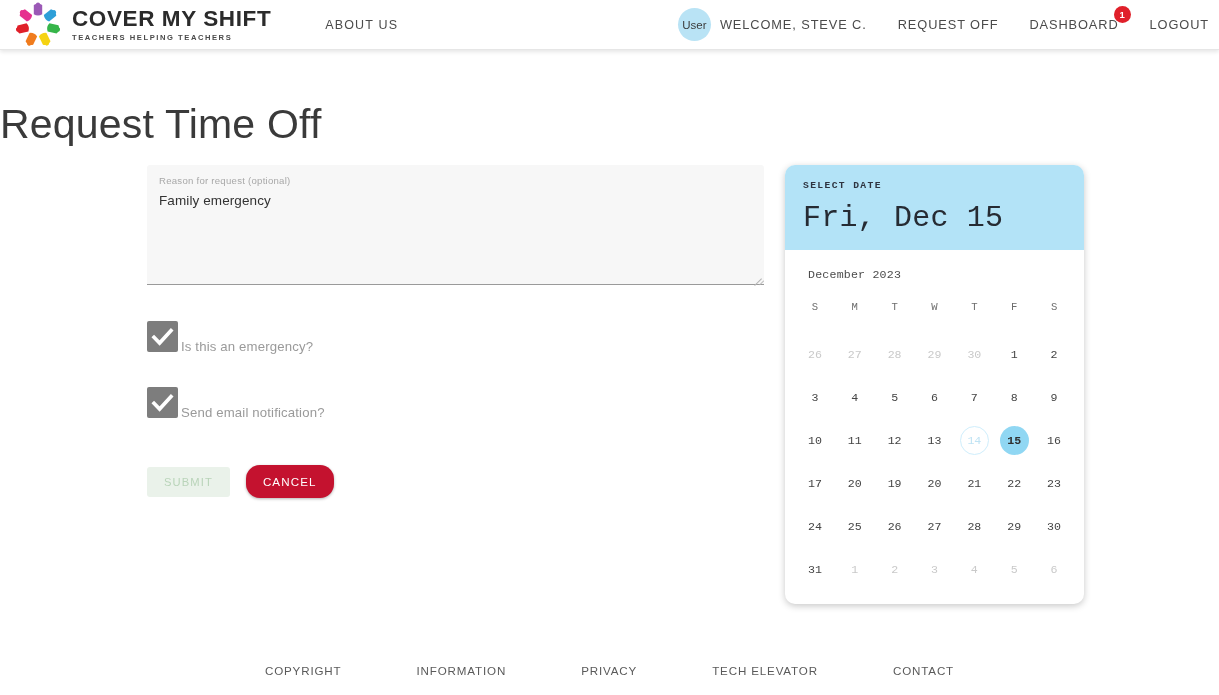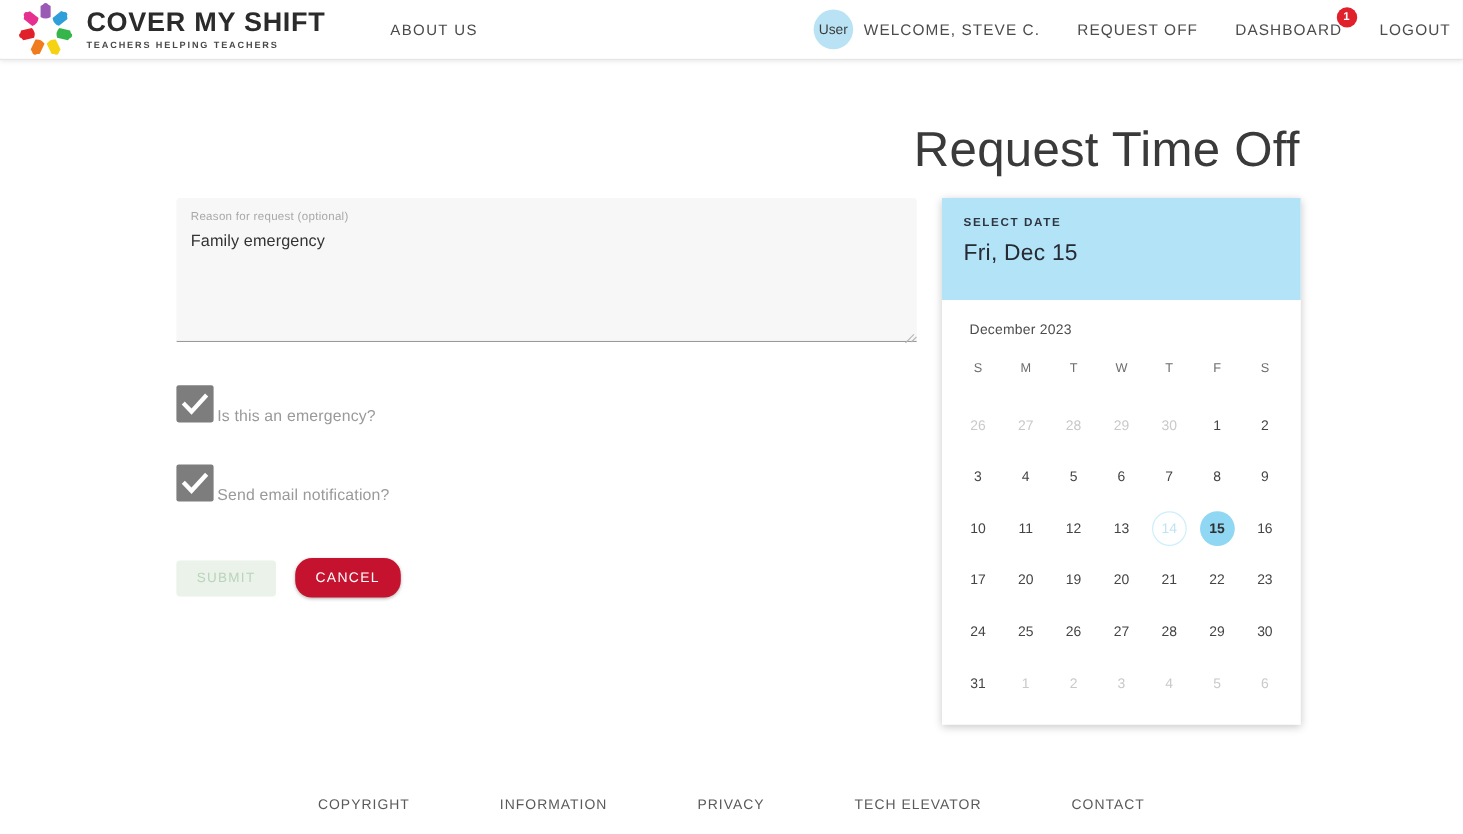--- a/index.html
+++ b/index.html
@@ -122,21 +122,21 @@
     justify-content: center;
     letter-spacing: 0;
   }
 
   
   .page-title {
     position: absolute;
     top: 74px;
     left: 0;
     width: 1083px;
-    text-align: right;
+    text-align: left;
     font-size: 41px;
     font-weight: 300;
     color: #3a3a3a;
     letter-spacing: 0.2px;
   }
 
   
   .form-col {
     position: absolute;
     top: 165px;
@@ -237,37 +237,38 @@
   }
 
   
   .calendar-card {
     position: absolute;
     top: 165px;
     left: 785px;
     width: 299px;
     height: 439px;
     background: #ffffff;
-    border-radius: 0;
+    border-radius: 10px;
     box-shadow: 0 2px 7px rgba(0,0,0,0.22);
     overflow: hidden;
+    font-family: Liberation Mono, monospace;
   }
   .cal-header {
     background: #b3e3f7;
     height: 85px;
     padding: 15px 18px 0 18px;
   }
   .cal-header-eyebrow {
     font-size: 9.7px;
     font-weight: bold;
     letter-spacing: 1.35px;
     color: #2e3440;
   }
   .cal-header-date {
-    font-size: 19px;
+    font-size: 30px;
     font-weight: 400;
     color: #262b33;
     margin-top: 10px;
     letter-spacing: 0.2px;
   }
   .cal-month {
     font-size: 11.6px;
     color: #4c4c4c;
     padding: 18px 0 0 23px;
     letter-spacing: 0.2px;

